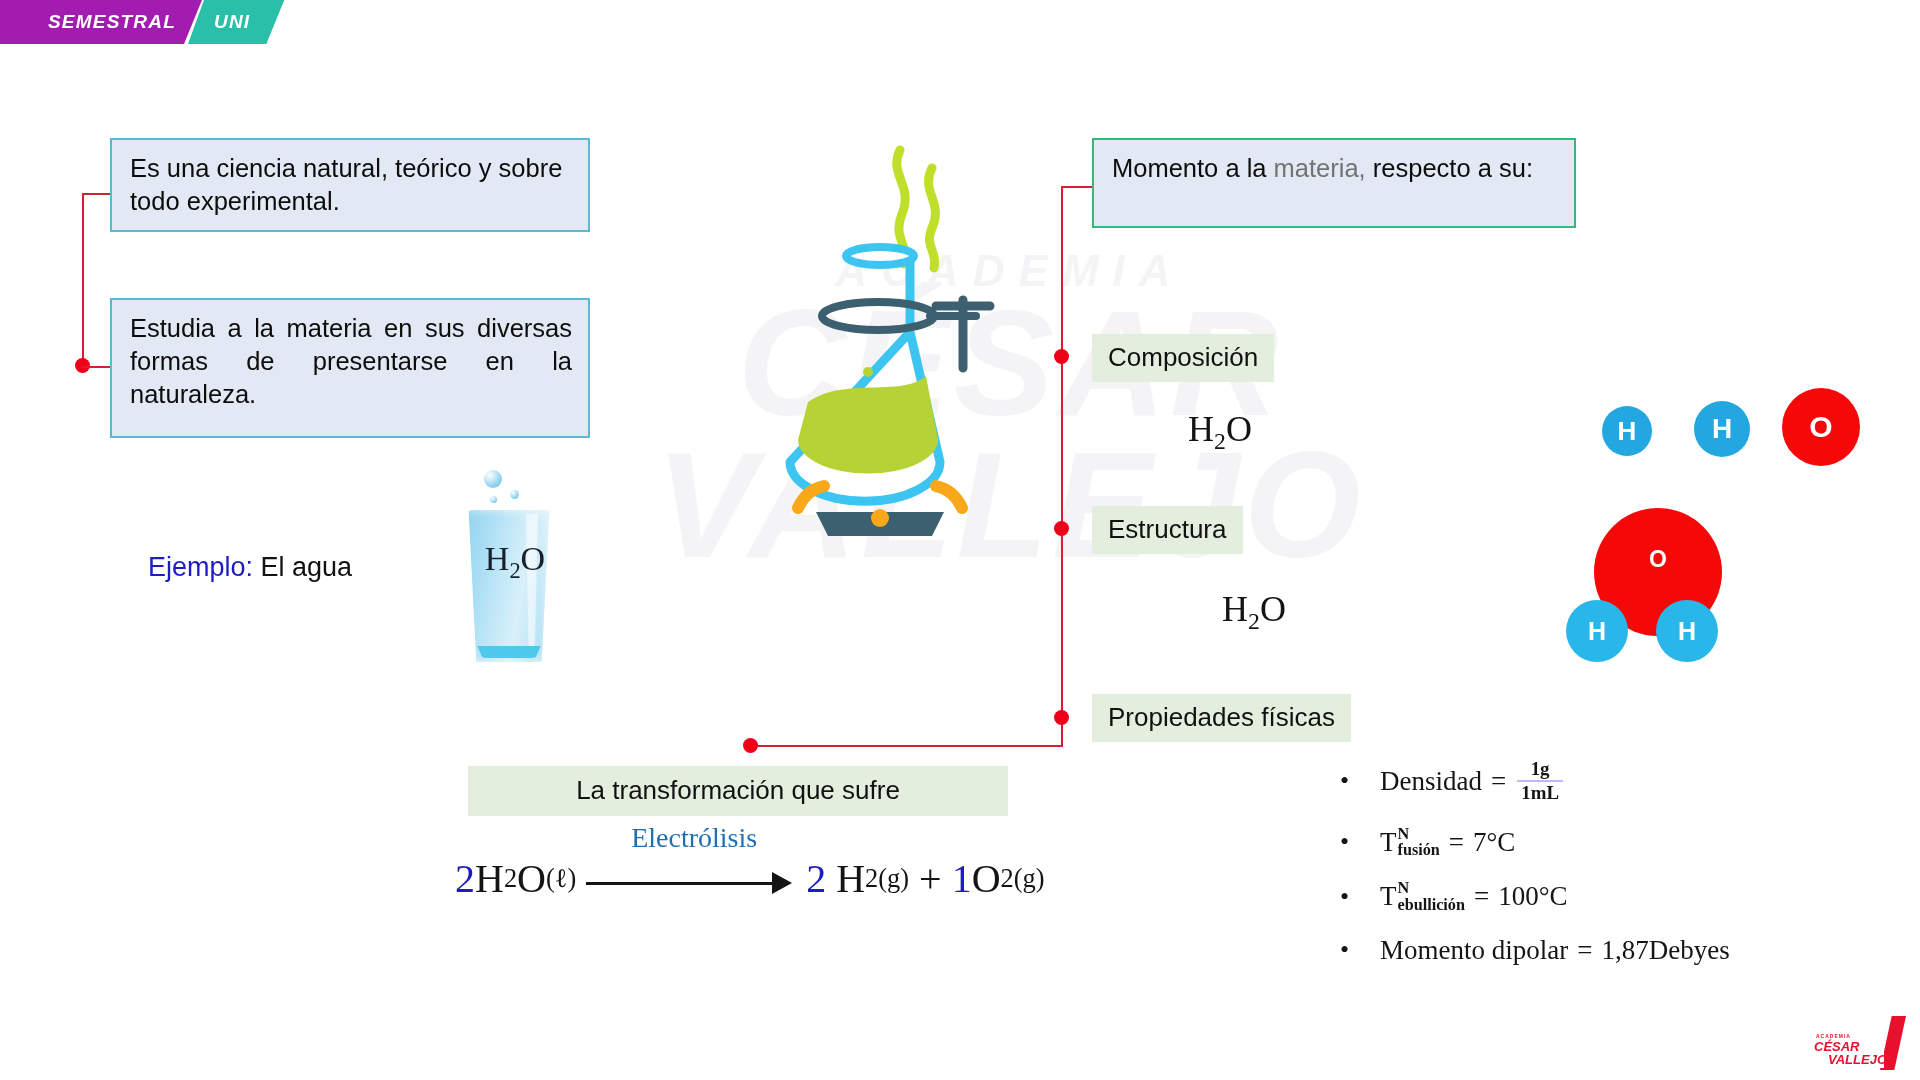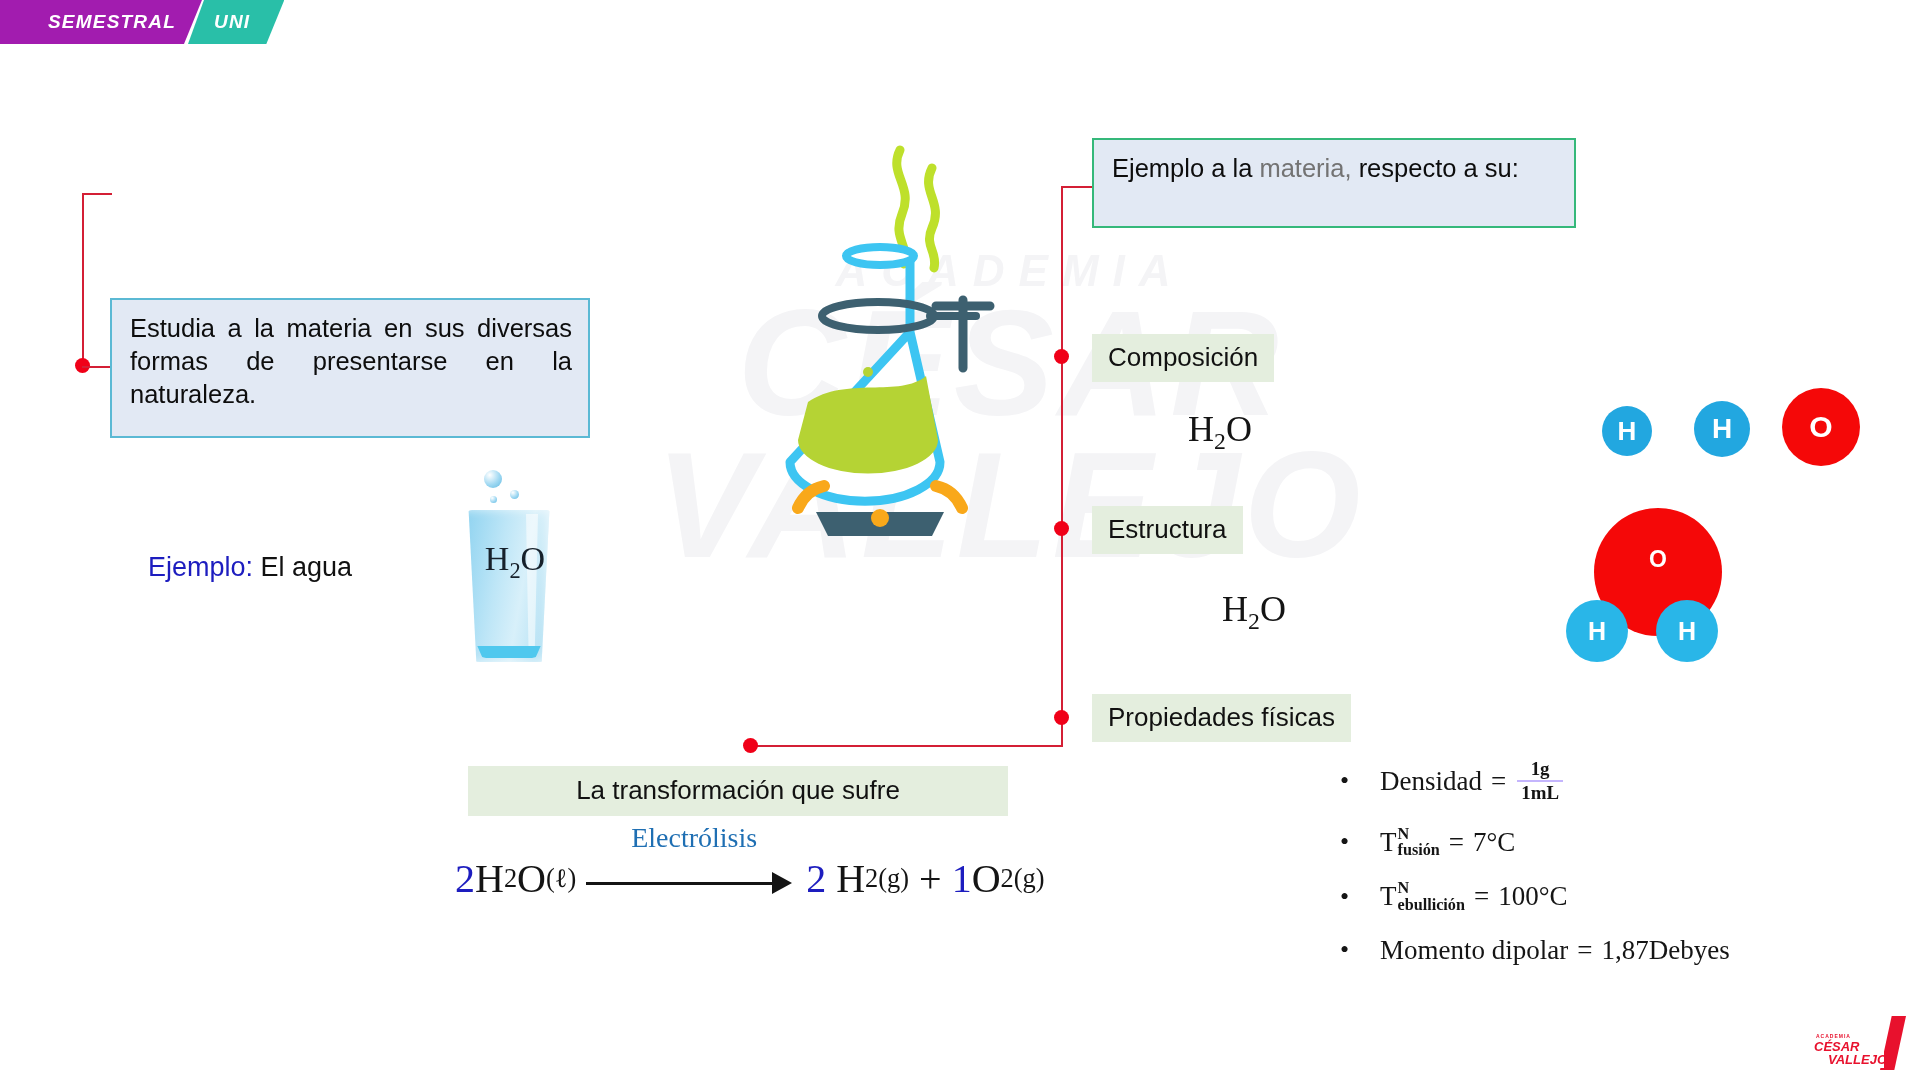--- a/index.html
+++ b/index.html
@@ -184,20 +184,23 @@
     <div class="ribbon-teal">
       <span class="ribbon-text">UNI</span>
     </div>
   </div>
 
   <div class="ln ln-h" style="left:82px; top:193px; width:30px;"></div>
   <div class="ln ln-v" style="left:82px; top:193px; height:173px;"></div>
   <div class="dot" style="left:75px; top:358px;"></div>
   <div class="ln ln-h" style="left:82px; top:366px; width:30px;"></div>
 
+  <div class="box-blue" style="left:110px; top:138px; width:480px; height:94px;">
+    <span>Es una ciencia natural, teórico y sobre todo experimental.</span>
+  </div>
 
   <div class="box-blue justify" style="left:110px; top:298px; width:480px; height:140px;">
     <span>Estudia a la materia en sus diversas formas de presentarse en la naturaleza.</span>
   </div>
 
   <div style="position:absolute; left:148px; top:552px; font-size:27px; color:#111;">
     <span style="color:#1D1DBF;">Ejemplo:</span>
     <span>El agua</span>
   </div>
 
@@ -239,21 +242,21 @@
 
   <div class="ln ln-h" style="left:1061px; top:186px; width:36px;"></div>
   <div class="ln ln-v" style="left:1061px; top:186px; height:560px;"></div>
   <div class="dot" style="left:1054px; top:349px;"></div>
   <div class="dot" style="left:1054px; top:521px;"></div>
   <div class="dot" style="left:1054px; top:710px;"></div>
   <div class="ln ln-h" style="left:750px; top:745px; width:313px;"></div>
   <div class="dot" style="left:743px; top:738px;"></div>
 
   <div class="box-blue green-border" style="left:1092px; top:138px; width:484px; height:90px;">
-    <span>Ejemplo a la </span><span style="color:#737373;">materia,</span><span> respecto a su:</span>
+    <span>Momento a la </span><span style="color:#737373;">materia,</span><span> respecto a su:</span>
   </div>
 
   <div class="box-green" style="left:1092px; top:334px;">
     <span>Composición</span>
   </div>
   <div class="math" style="position:absolute; left:1188px; top:408px; font-size:36px;">
     <span>H</span><span class="sub">2</span><span>O</span>
   </div>
 
   <div class="atom atom-h" style="left:1602px; top:406px; width:50px; height:50px; font-size:26px;">

